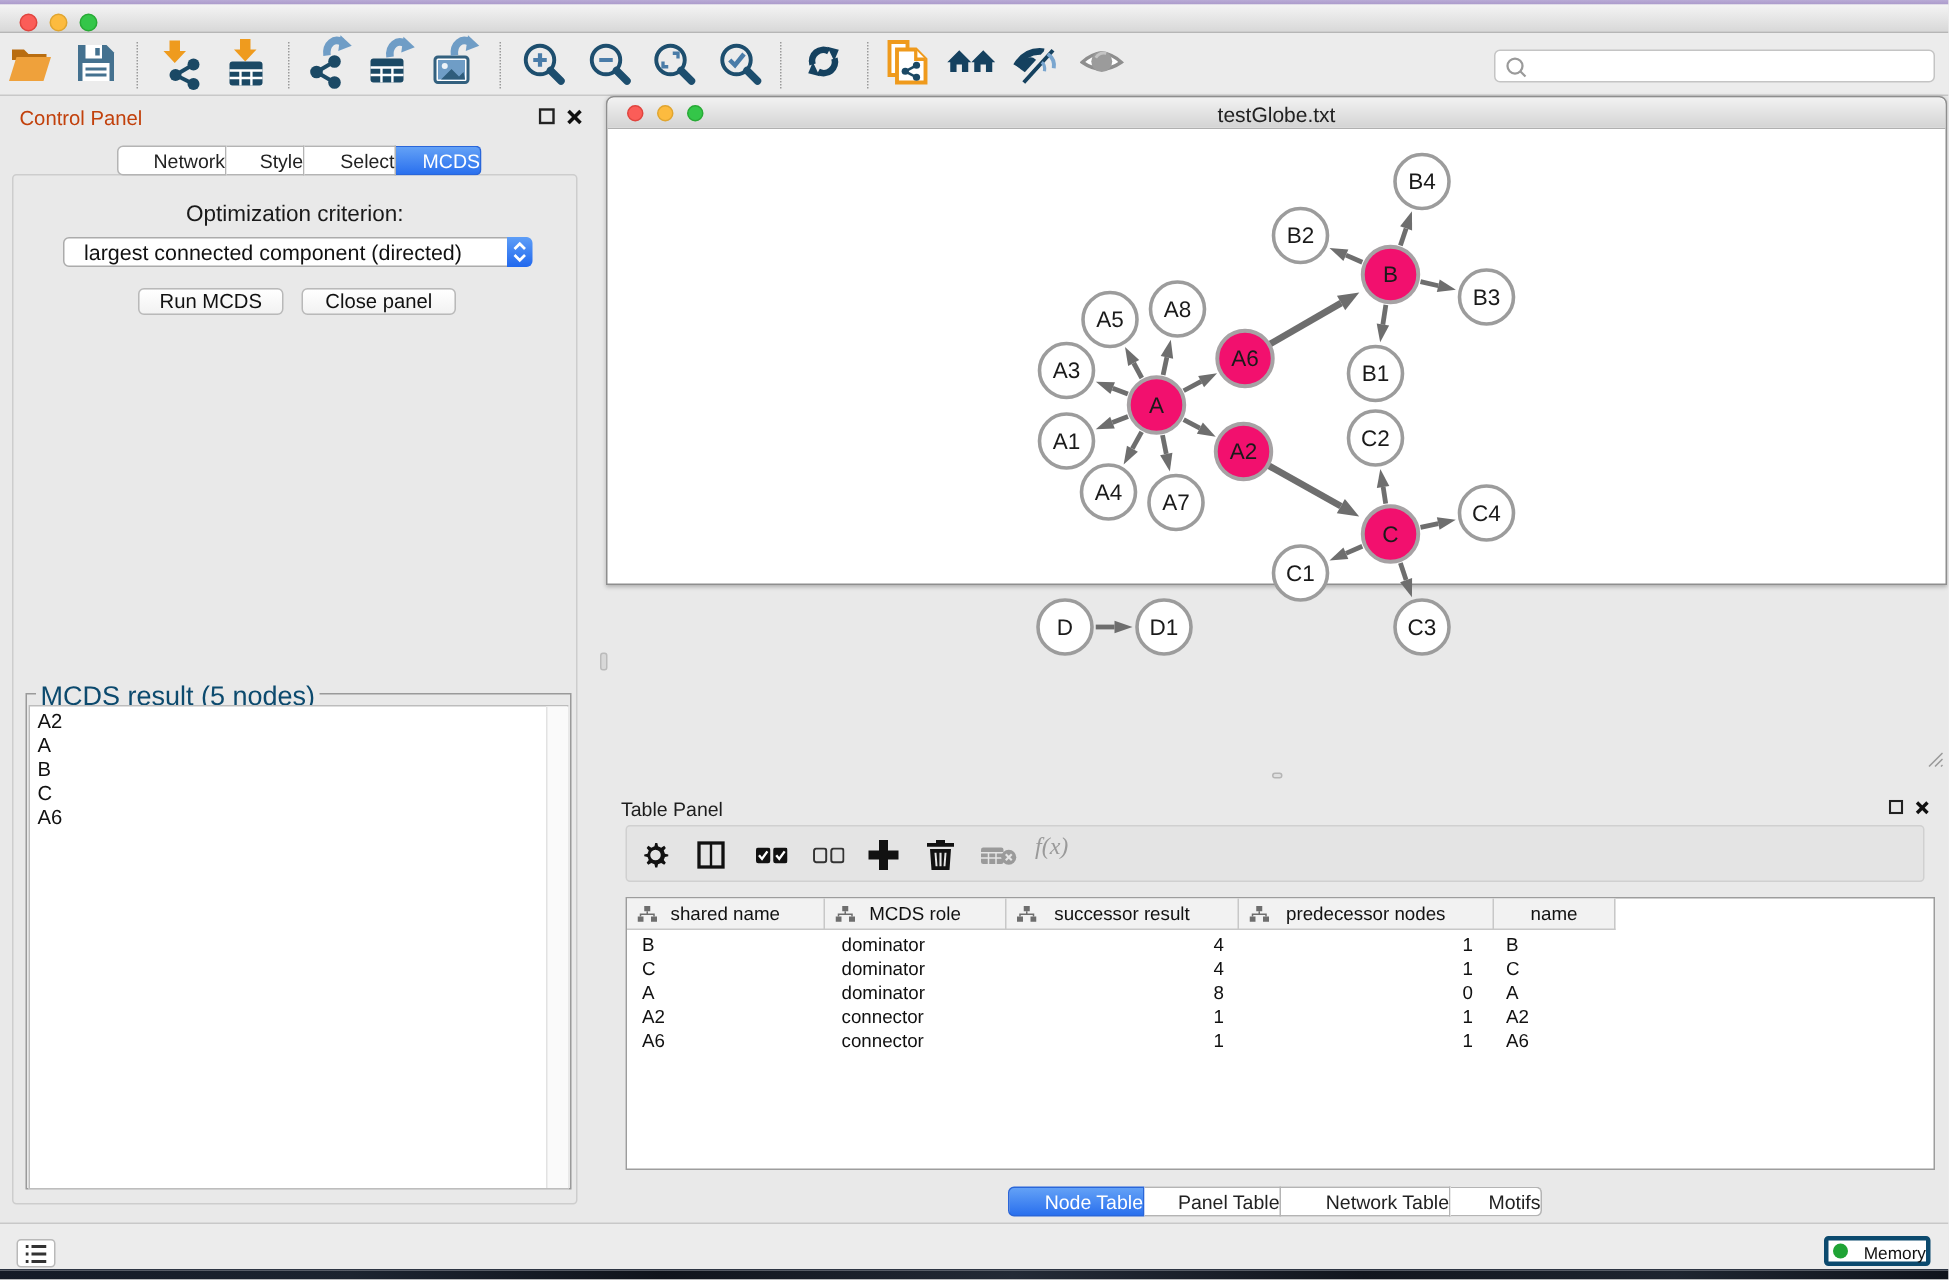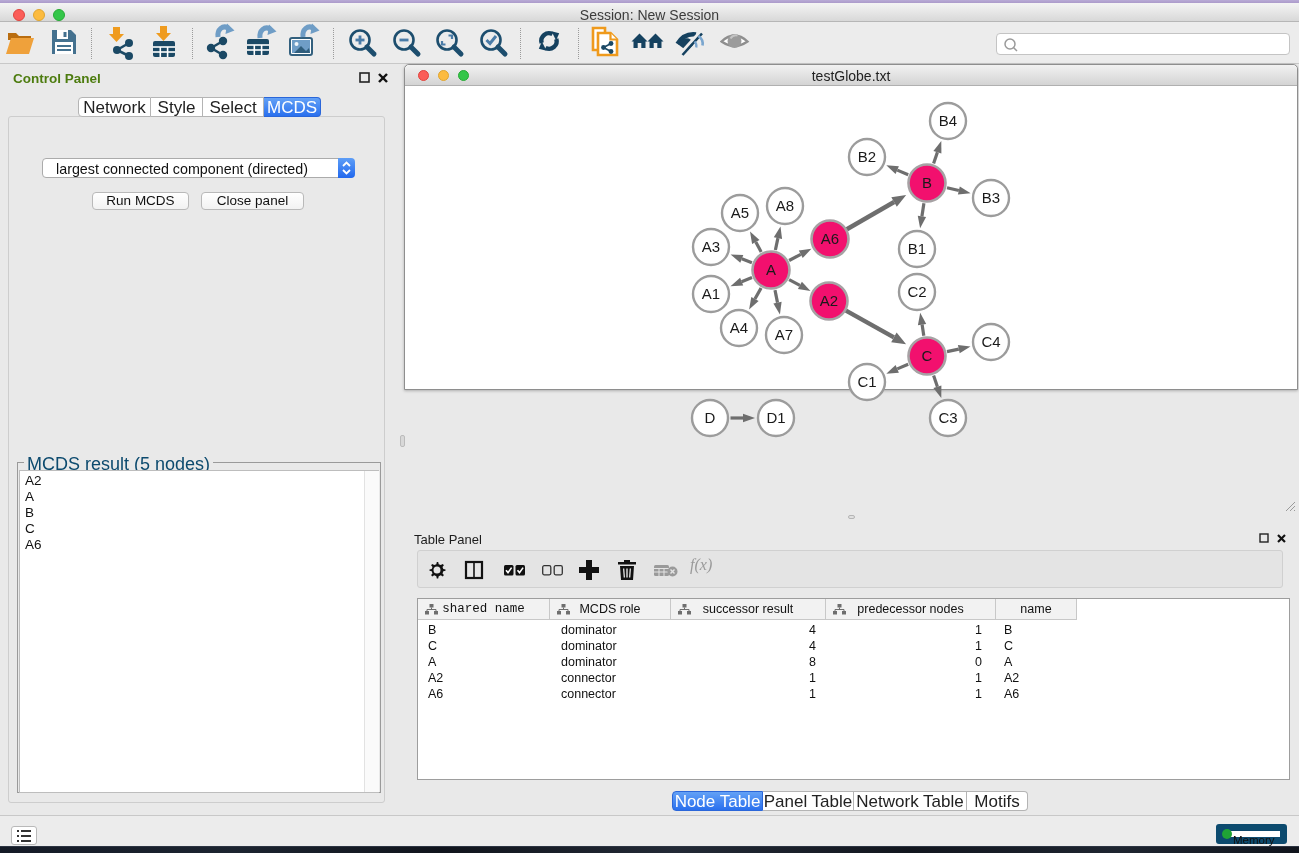--- a/index.html
+++ b/index.html
@@ -7,23 +7,23 @@
 #topstrip{left:0;top:0;width:1299px;height:3px;background:linear-gradient(180deg,#b9abd6,#ab9aca);}
 #titlebar{left:0;top:3px;width:1299px;height:19px;background:linear-gradient(180deg,#f4f4f4,#d8d8d8);border-bottom:1px solid #b6b6b6;}
 .tl{position:absolute;top:6px;width:12px;height:12px;border-radius:50%;}
 #titletext{left:0;top:4px;width:1299px;text-align:center;font-size:14px;color:#3c3c3c;}
 #toolbar{left:0;top:23px;width:1299px;height:41px;background:#ececec;border-bottom:1px solid #c8c8c8;}
 .tsep{position:absolute;top:5px;height:31px;width:0;border-left:1px dotted #9a9a9a;}
 .ticon{position:absolute;top:-2px;}
 #searchbox{left:996px;top:10px;width:294px;height:22px;background:#fff;border:1px solid #c4c4c4;border-radius:4px;}
 #main{left:0;top:64px;width:1299px;height:751px;background:#e9e9e9;}
 
-#cptitle{left:13px;top:7px;font-size:13.5px;color:#4d7c0f;font-weight:bold;}
+#cptitle{left:13px;top:7px;font-size:13.5px;color:#c2410c;}
 #cptabs{left:78px;top:33px;height:20px;}
-.tab{position:absolute;top:0;height:20px;background:#fff;border:1px solid #b4b4b4;border-left:none;font-size:17px;color:#222;text-align:center;line-height:19px;}
+.tab{position:absolute;top:0;height:20px;background:#fff;border:1px solid #b4b4b4;border-left:none;font-size:13px;color:#222;text-align:right;line-height:19px;}
 .tabsel{background:linear-gradient(180deg,#63a1f6,#2a70ee);color:#fff;border-color:#2a66d9;}
 #cpbox{left:8px;top:52px;width:377px;height:687px;border:1px solid #cdcdcd;border-radius:3px;background:#e9e9e9;}
 #optlabel{left:0;top:70px;width:393px;text-align:center;font-size:15px;color:#1a1a1a;}
 #dropdown{left:42px;top:94px;width:312px;height:20px;background:#fff;border:1px solid #ababab;border-radius:4px;text-align:right;}
 #ddtext{left:13px;top:2px;font-size:14.3px;color:#111;}
 #ddbtn{left:295px;top:-1px;width:17px;height:20px;border-radius:0 4px 4px 0;background:linear-gradient(180deg,#5e9ef7,#2168ee);}
 .btn{position:absolute;height:18px;background:linear-gradient(180deg,#ffffff,#f2f2f2);border:1px solid #b9b9b9;border-radius:4px;font-size:13.5px;color:#111;text-align:center;line-height:16px;}
 #mcdsfs{left:17px;top:398px;width:364px;height:331px;border:1px solid #9a9a9a;}
 #mcdslegend{left:6px;top:-9px;background:#e9e9e9;padding:0 3px;font-size:18px;color:#0c4a6e;}
 #mcdslist{left:1px;top:7px;width:360px;height:323px;background:#fff;border:1px solid #bdbdbd;font-size:13.5px;color:#111;line-height:16px;padding:2px 0 0 5px;}
@@ -45,21 +45,20 @@
 
 #statusbar{left:0;top:815px;width:1299px;height:31px;background:#ececec;border-top:1px solid #c8c8c8;}
 #bottomstrip{left:0;top:846px;width:1299px;height:7px;background:linear-gradient(90deg,#141a26 0%,#1c2430 18%,#10141c 34%,#232a36 52%,#12161e 70%,#1e2530 86%,#10141c 100%);border-top:1px solid #2c3442;}
 </style></head><body>
 <div id="page">
 <div class="abs" id="topstrip"></div>
 <div class="abs" id="titlebar">
 <div class="tl" style="left:13px;background:#fb5d58;border:1px solid #e0443e;"></div>
 <div class="tl" style="left:33px;background:#fcbb3f;border:1px solid #e0a52f;"></div>
 <div class="tl" style="left:53px;background:#34c649;border:1px solid #27aa35;"></div>
-<div class="abs" id="titletext">Session: New Session</div>
 </div>
 <div class="abs" id="toolbar">
 <svg class="ticon" style="left:4px" width="32" height="41" viewBox="0 0 32 41">
 <path d="M4 12 L12 12 L15 15 L27 15 L27 19 L4 19 Z" fill="#b96d10"></path>
 <path d="M2 33 L7 17 L30 17 L25 33 Z" fill="#efa13b"></path>
 </svg>
 <svg class="ticon" style="left:48px" width="32" height="41" viewBox="0 0 32 41">
 <path d="M4 9 L23 9 L28 14 L28 33 L4 33 Z" fill="#44718f"></path>
 <rect x="9" y="9" width="11" height="9" fill="#fff"></rect>
 <rect x="15.5" y="11" width="3" height="5" fill="#44718f"></rect>
@@ -212,20 +211,21 @@
           <line x1="10" y1="2" x2="2" y2="10"></line>
         </g>
       </svg>
 <div class="abs" id="cpbox"></div>
 <div class="abs" id="cptabs">
 <div class="tab" style="left:0;width:73px;border-radius:4px 0 0 4px;border-left:1px solid #b4b4b4;">Network</div>
 <div class="tab" style="left:73px;width:52px;">Style</div>
 <div class="tab" style="left:125px;width:61px;">Select</div>
 <div class="tab tabsel" style="left:186px;width:57px;border-radius:0 4px 4px 0;">MCDS</div>
 </div>
+<div class="abs" id="optlabel">Optimization criterion:</div>
 <div class="abs" id="dropdown">
 <div class="abs" id="ddtext">largest connected component (directed)</div>
 <div class="abs" id="ddbtn"><svg width="17" height="20" viewBox="0 0 17 20">
             <g stroke="#fff" stroke-width="1.8" fill="none">
               <path d="M5 8 L8.5 4.5 L12 8"></path>
               <path d="M5 12 L8.5 15.5 L12 12"></path>
             </g>
           </svg></div>
 </div>
 <div class="btn" style="left:92px;top:128px;width:97px;">Run MCDS</div>
@@ -387,21 +387,21 @@
           <circle cx="18.5" cy="7.5" r="5" fill="#9a9a9a"></circle>
           <g stroke="#e4e4e4" stroke-width="1.4">
             <line x1="16.5" y1="5.5" x2="20.5" y2="9.5"></line>
             <line x1="20.5" y1="5.5" x2="16.5" y2="9.5"></line>
           </g>
         </svg>
 <div class="abs" style="left:272px;top:5px;font-family:'Liberation Serif',serif;font-style:italic;font-size:16px;color:#9a9a9a;">f(x)</div>
 </div>
 <div class="abs" id="ttable">
 <div class="abs" id="thead">
-<div class="thcell" style="left:0;width:132px;font-family:Liberation Mono, monospace;">shared name</div>
+<div class="thcell" style="left:0;width:132px;">shared name</div>
 <div class="thcell" style="left:132px;width:121px;">MCDS role</div>
 <div class="thcell" style="left:253px;width:155px;">successor result</div>
 <div class="thcell" style="left:408px;width:170px;">predecessor nodes</div>
 <div class="thcell" style="left:578px;width:81px;">name</div>
 </div>
 <svg class="abs thi" style="left:7px;top:5px" width="13" height="11" viewBox="0 0 13 11">
           <g fill="#6e6e6e">
             <rect x="4.5" y="0" width="4" height="3.5"></rect>
             <rect x="0" y="7" width="4" height="3.5"></rect>
             <rect x="9" y="7" width="4" height="3.5"></rect>
@@ -479,16 +479,16 @@
           <g fill="#333">
             <rect x="0" y="0" width="2" height="2"></rect>
             <rect x="0" y="5" width="2" height="2"></rect>
             <rect x="0" y="10" width="2" height="2"></rect>
             <rect x="4" y="0" width="10" height="2"></rect>
             <rect x="4" y="5" width="10" height="2"></rect>
             <rect x="4" y="10" width="10" height="2"></rect>
           </g>
         </svg>
 </div>
-<div class="abs" style="left:1216px;top:8px;width:71px;height:20px;background:#fff;border:7px solid #0c4a6e;border-radius:3px;font-size:11.5px;color:#111;text-align:left;line-height:19px;padding-left:10px;">Memory</div>
+<div class="abs" style="left:1216px;top:8px;width:71px;height:20px;background:#fff;border:3px solid #0c4a6e;border-radius:3px;font-size:11.5px;color:#111;text-align:right;line-height:19px;padding-left:10px;">Memory</div>
 <div class="abs" style="left:1222px;top:13px;width:10px;height:10px;border-radius:50%;background:#1fa335;"></div>
 </div>
 <div class="abs" id="bottomstrip"></div>
 </div>
 </body></html>

